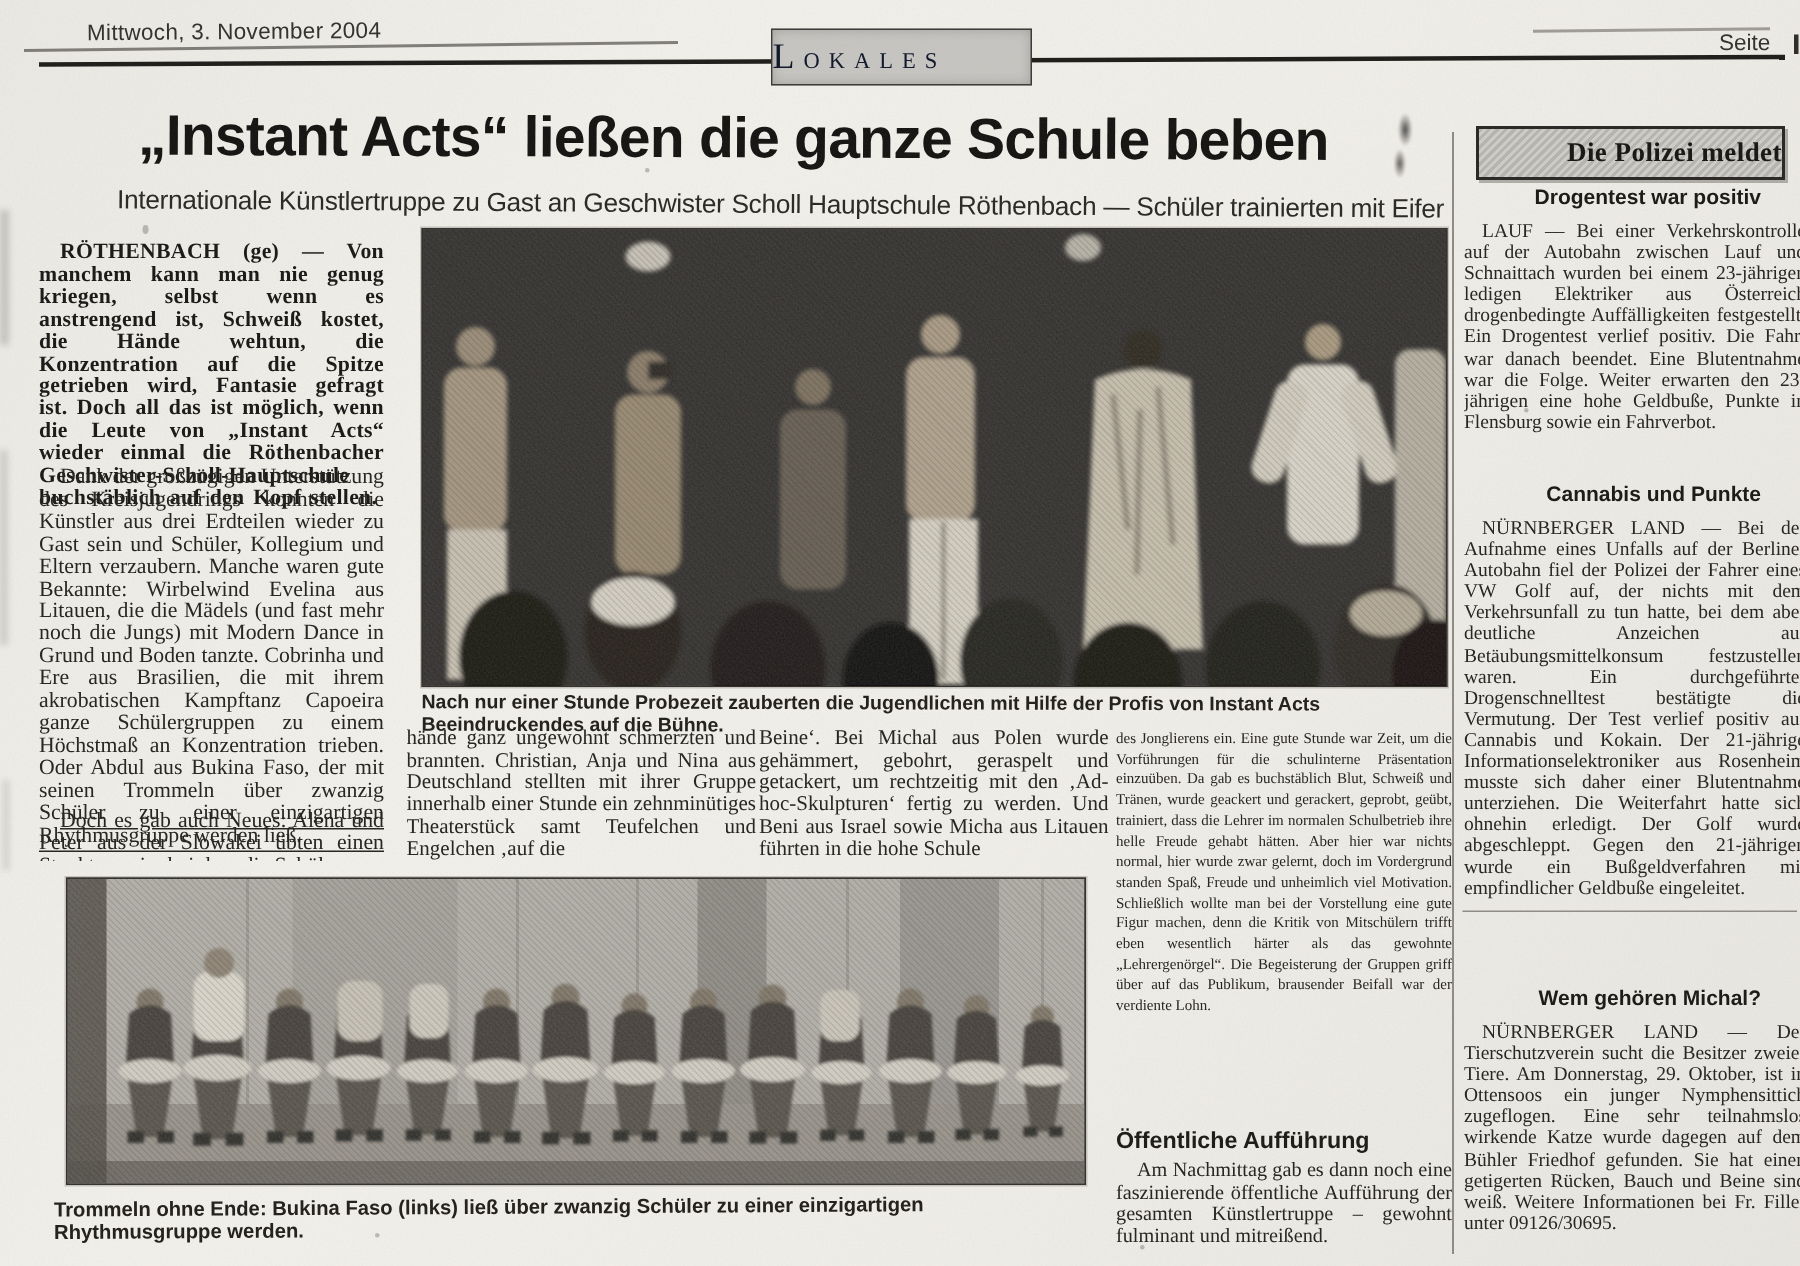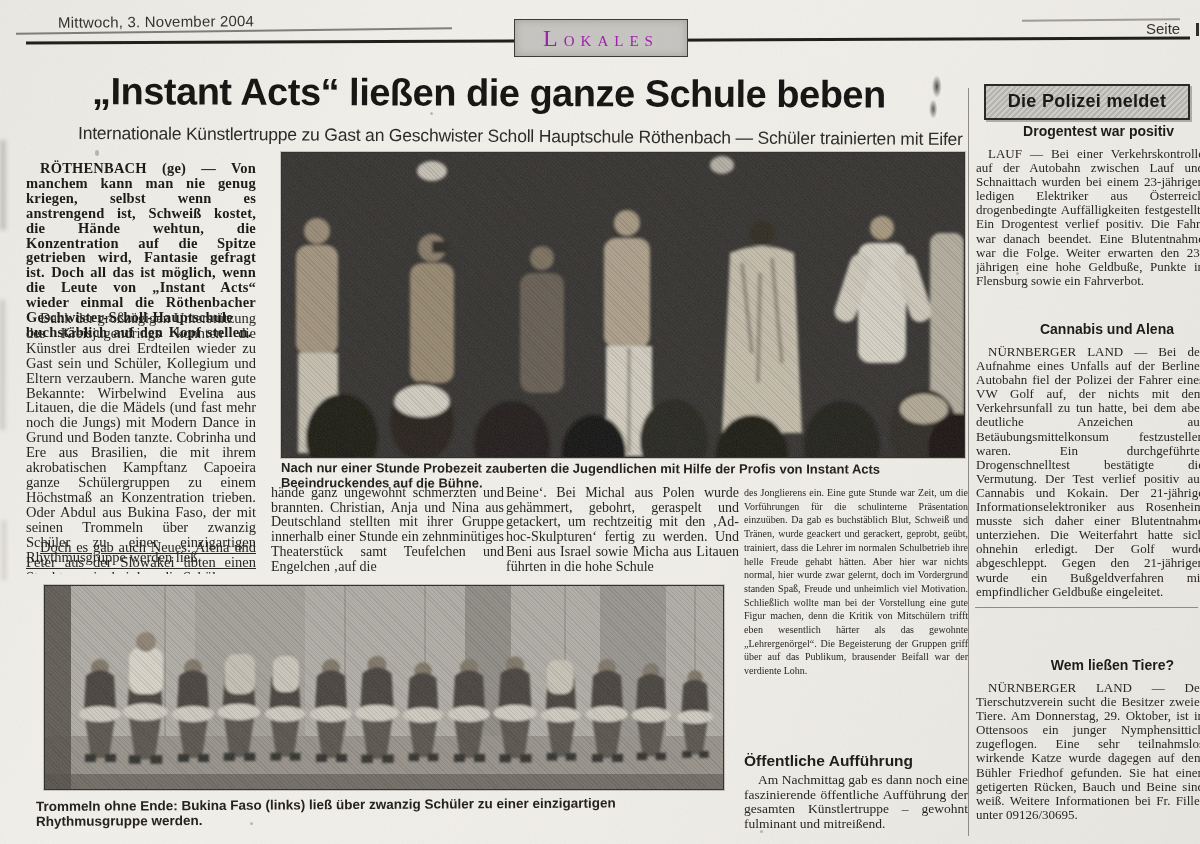--- a/index.html
+++ b/index.html
@@ -9,22 +9,22 @@
   .abs{position:absolute;}
   .sans{font-family:"Liberation Sans",sans-serif;}
   .rule{background:#1f1d1a;}
   .justify{text-align:justify;text-justify:inter-word;hyphens:auto;-webkit-hyphens:auto;}
   .date{left:58px;top:13px;font-size:15px;color:#33312e;transform:rotate(-0.5deg);letter-spacing:.2px;}
   .thin-line{left:16px;top:30px;width:436px;height:2px;background:#45423e;opacity:.65;transform:rotate(-0.7deg);}
   .main-rule{left:26px;top:39px;width:1164px;height:3px;transform:rotate(-0.25deg);}
   .right-small-line{left:1022px;top:19px;width:158px;height:2px;background:#6a6762;opacity:.6;transform:rotate(-0.6deg);}
   .lokales-box{left:514px;top:19px;width:172px;height:36px;background:#c7c6c2;
                border:1px solid #3c3a37;box-shadow:inset 0 0 8px rgba(0,0,0,.18);
-               text-align:center;line-height:36px;font-size:21px;letter-spacing:6px;
-               font-variant-caps:small-caps;color:#a21caf;}
+               line-height:36px;font-size:21px;letter-spacing:6px;
+               font-variant-caps:small-caps;color:#0f172a;}
   .lokales-box::first-letter{font-size:24px;}
   .seite{left:1146px;top:20px;font-size:15px;color:#33312e;}
   .edge-glyph{left:1196px;top:23px;width:3px;height:13px;background:#2e2c2a;}
   .headline{left:92px;top:72px;width:868px;font-size:38px;font-weight:bold;color:#161412;
             letter-spacing:-.5px;transform:rotate(0.25deg);white-space:nowrap;}
   .subhead{left:78px;top:126px;width:890px;font-size:17.5px;color:#2b2926;
            transform:rotate(0.4deg);white-space:nowrap;letter-spacing:-.2px;}
   .smudge{left:926px;top:74px;width:18px;height:50px;pointer-events:none;
           background:radial-gradient(ellipse 7px 16px at 60% 25%,rgba(50,48,45,.85),rgba(50,48,45,0) 70%),
                      radial-gradient(ellipse 6px 14px at 40% 70%,rgba(60,57,53,.8),rgba(60,57,53,0) 70%);
@@ -47,22 +47,22 @@
   .col1{left:271px;top:486px;width:233px;}
   .col2{left:506px;top:486px;width:233px;}
   .col3{left:744px;top:486px;width:224px;font-size:10px;line-height:13.7px;height:264px;overflow:hidden;}
   .col3-subhead{left:744px;top:752px;font-size:15.5px;font-weight:bold;color:#1d1b18;}
   .col3-final{left:744px;top:773px;width:224px;font-size:13.5px;line-height:14.5px;color:#262420;}
   .col3-final p{margin:0;text-indent:14px;}
   
   .divider-v{left:968px;top:88px;width:1px;height:748px;background:#8f8c86;}
   .side-box{left:984px;width:202px;height:32px;border:2px solid #2a2825;
             background:repeating-linear-gradient(135deg,#b7b6b2 0 2px,#cfcec9 2px 4px);
-            text-align:center;line-height:30px;font-size:18px;font-weight:bold;color:#181614;
-            font-family:Liberation Sans, sans-serif;letter-spacing:.3px;box-shadow:2px 2px 0 rgba(60,57,52,.35);}
+            text-align:right;line-height:30px;font-size:18px;font-weight:bold;color:#181614;
+            font-family:Liberation Serif, serif;letter-spacing:.3px;box-shadow:2px 2px 0 rgba(60,57,52,.35);}
   .polizei-box{top:84px;}
   .kurz-box{top:617px;}
   .side-title{left:956px;width:218px;text-align:right;font-size:14px;font-weight:bold;color:#1b1916;
               font-family:"Liberation Sans",sans-serif;}
   .s1-title{top:123px;}
   .s2-title{top:321px;}
   .s3-title{top:657px;}
   .side-text{left:976px;width:228px;font-size:13px;line-height:14.1px;color:#262420;overflow:hidden;}
   .side-text p{margin:0;text-indent:12px;}
   .s1-text{top:147px;height:172px;}
@@ -228,26 +228,26 @@
   <div class="abs caption cap-bottom">Trommeln ohne Ende: Bukina Faso (links) ließ über zwanzig Schüler zu einer einzigartigen Rhythmusgruppe werden.</div>
 
   <div class="abs divider-v"></div>
   <div class="abs side-box polizei-box">
     <span>Die Polizei meldet</span>
   </div>
   <div class="abs side-title s1-title">Drogentest war positiv</div>
   <div class="abs side-text s1-text justify">
     <p>LAUF — Bei einer Verkehrskontrolle auf der Autobahn zwischen Lauf und Schnaittach wurden bei einem 23-jährigen ledigen Elektriker aus Österreich drogenbedingte Auffälligkeiten festgestellt. Ein Drogentest verlief positiv. Die Fahrt war danach beendet. Eine Blutentnahme war die Folge. Weiter erwarten den 23-jährigen eine hohe Geldbuße, Punkte in Flensburg sowie ein Fahrverbot.</p>
   </div>
-  <div class="abs side-title s2-title">Cannabis und Alena</div>
+  <div class="abs side-title s2-title">Cannabis und Punkte</div>
   <div class="abs side-text s2-text justify">
     <p>NÜRNBERGER LAND — Bei der Aufnahme eines Unfalls auf der Berliner Autobahn fiel der Polizei der Fahrer eines VW Golf auf, der nichts mit dem Verkehrsunfall zu tun hatte, bei dem aber deutliche Anzeichen auf Betäubungsmittelkonsum festzustellen waren. Ein durchgeführter Drogenschnelltest bestätigte die Vermutung. Der Test verlief positiv auf Cannabis und Kokain. Der 21-jährige Informationselektroniker aus Rosenheim musste sich daher einer Blutentnahme unterziehen. Die Weiterfahrt hatte sich ohnehin erledigt. Der Golf wurde abgeschleppt. Gegen den 21-jährigen wurde ein Bußgeldverfahren mit empfindlicher Geldbuße eingeleitet.</p>
   </div>
   <div class="abs side-hr"></div>
-  <div class="abs side-title s3-title">Wem ließen Tiere?</div>
+  <div class="abs side-title s3-title">Wem gehören Michal?</div>
   <div class="abs side-text s3-text justify">
     <p>NÜRNBERGER LAND — Der Tierschutzverein sucht die Besitzer zweier Tiere. Am Donnerstag, 29. Oktober, ist in Ottensoos ein junger Nymphensittich zugeflogen. Eine sehr teilnahmslos wirkende Katze wurde dagegen auf dem Bühler Friedhof gefunden. Sie hat einen getigerten Rücken, Bauch und Beine sind weiß. Weitere Informationen bei Fr. Filler unter 09126/30695.</p>
   </div>
 
   <div class="abs edge-smudge" style="left:0;top:140px;width:6px;height:90px;opacity:.3;"></div>
   <div class="abs edge-smudge" style="left:0;top:300px;width:5px;height:130px;opacity:.25;"></div>
   <div class="abs edge-smudge" style="left:2px;top:520px;width:4px;height:60px;opacity:.22;"></div>
   <div class="speck" style="left:95px;top:150px;width:4px;height:6px;"></div>
   <div class="speck" style="left:1016px;top:272px;width:3px;height:3px;"></div>
   <div class="speck" style="left:430px;top:112px;width:3px;height:3px;"></div>

